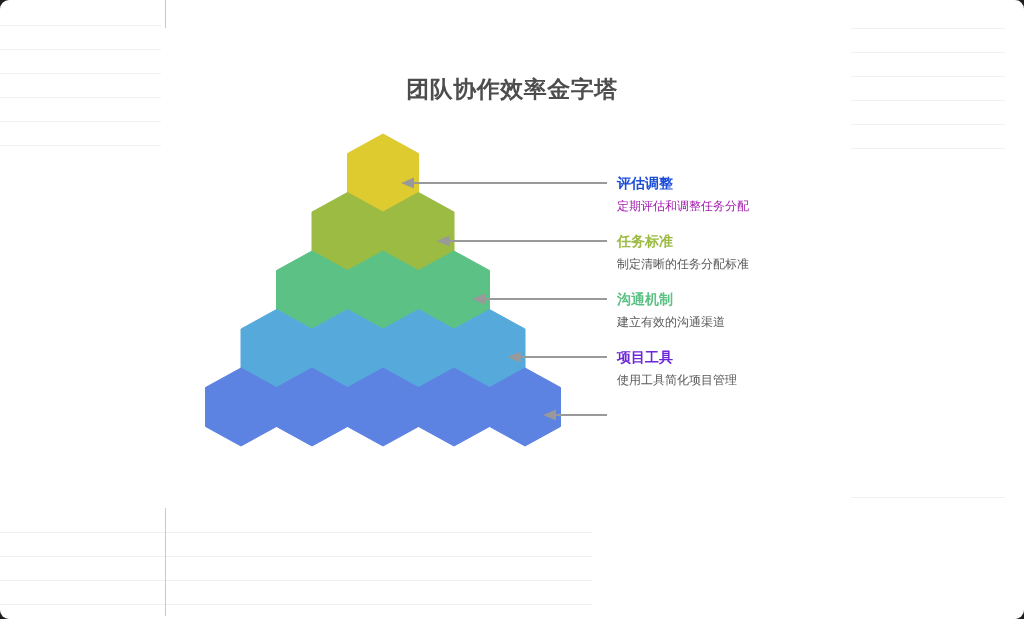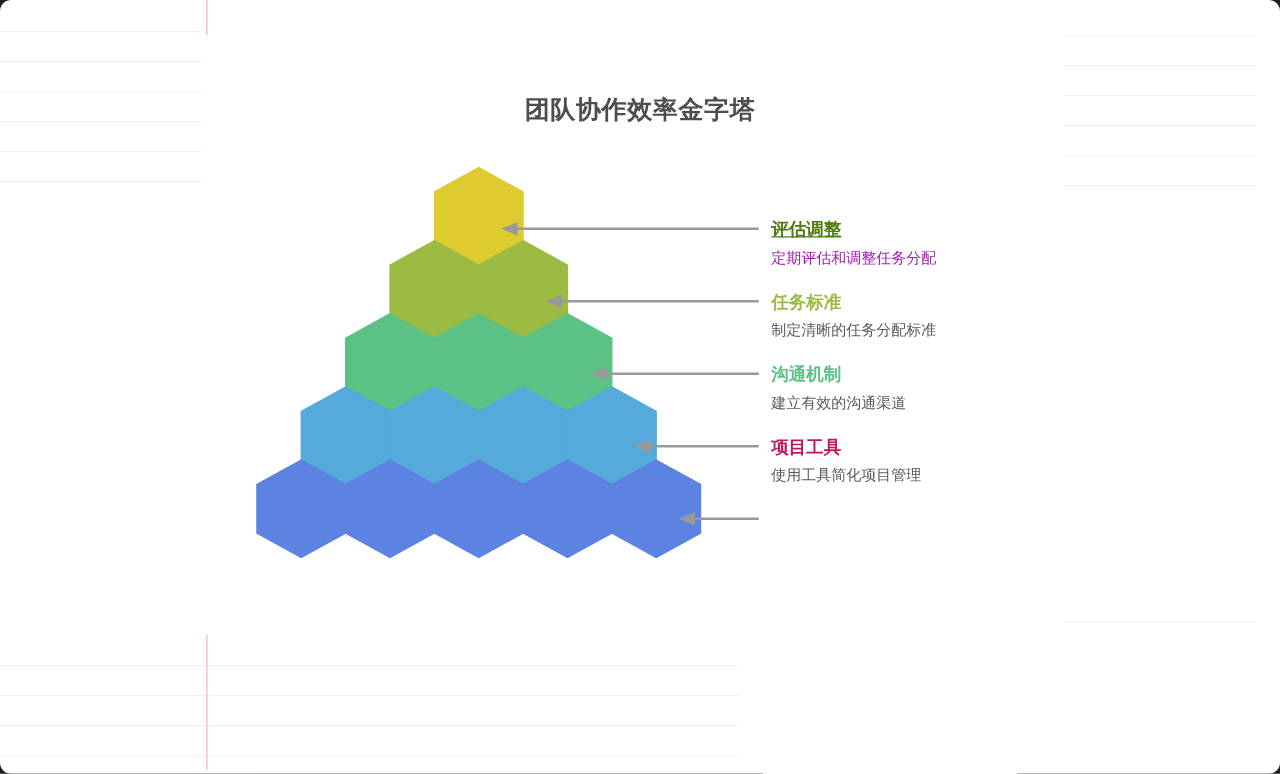--- a/index.html
+++ b/index.html
@@ -22,21 +22,21 @@
   .bg-right-top   { left:851px; top:5px;   width:154px; height:145px; }
   .bg-bottom-band { left:0;     top:509px; width:592px; height:110px; }
   .bg-right-line  { position:absolute; left:851px; top:497px; width:154px; height:1px; background:#f1f1f1; }
   .pink-line { position:absolute; left:165px; width:1px; background:#f2b9b2; }
   .pink-line.top    { top:0;     height:28px; }
   .pink-line.bottom { top:508px; height:108px; }
 
   .canvas { position:absolute; inset:0; }
   .diagram-title {
     position:absolute; left:0; right:0; top:74px;
-    text-align:center; font-size:20px; font-weight:bold;
+    text-align:center; font-size:23px; font-weight:bold;
     letter-spacing:0.5px;
   }
   #pyramid-svg { position:absolute; left:0; top:0; }
 
   .callout { position:absolute; left:617px; width:260px; }
   .callout-label { font-size:14px; font-weight:bold; line-height:14px; }
   .callout-desc  { font-size:12px; line-height:12px; margin-top:10px; }
 </style>
 </head>
 <body>
@@ -76,34 +76,34 @@
         <polygon points="436.5,241 449.5,235.5 449.5,246.5" fill="#999999"></polygon>
         <line x1="484" y1="299" x2="607" y2="299" stroke="#999999" stroke-width="2"></line>
         <polygon points="472,299 485,293.5 485,304.5" fill="#999999"></polygon>
         <line x1="519.5" y1="357" x2="607" y2="357" stroke="#999999" stroke-width="2"></line>
         <polygon points="507.5,357 520.5,351.5 520.5,362.5" fill="#999999"></polygon>
         <line x1="555" y1="415" x2="607" y2="415" stroke="#999999" stroke-width="2"></line>
         <polygon points="543,415 556,409.5 556,420.5" fill="#999999"></polygon>
       </svg>
 
     <div class="callout" style="top:176px">
-      <div class="callout-label" style="color: #4d7c0f; text-decoration: underline;">评估调整</div>
+      <div class="callout-label" style="color: #1d4ed8;">评估调整</div>
       <div class="callout-desc" style="color: #a21caf;">定期评估和调整任务分配</div>
     </div>
 
     <div class="callout" style="top:234px">
       <div class="callout-label" style="color: rgb(155, 187, 67);">任务标准</div>
       <div class="callout-desc" style="color: rgb(89, 89, 89);">制定清晰的任务分配标准</div>
     </div>
 
     <div class="callout" style="top:292px">
       <div class="callout-label" style="color: rgb(92, 193, 132);">沟通机制</div>
       <div class="callout-desc" style="color: rgb(89, 89, 89);">建立有效的沟通渠道</div>
     </div>
 
     <div class="callout" style="top:350px">
-      <div class="callout-label" style="color: #be185d;">项目工具</div>
+      <div class="callout-label" style="color: #6d28d9;">项目工具</div>
       <div class="callout-desc" style="color: rgb(89, 89, 89);">使用工具简化项目管理</div>
     </div>
 
 
   </div>
 </div>
 
 </body></html>

